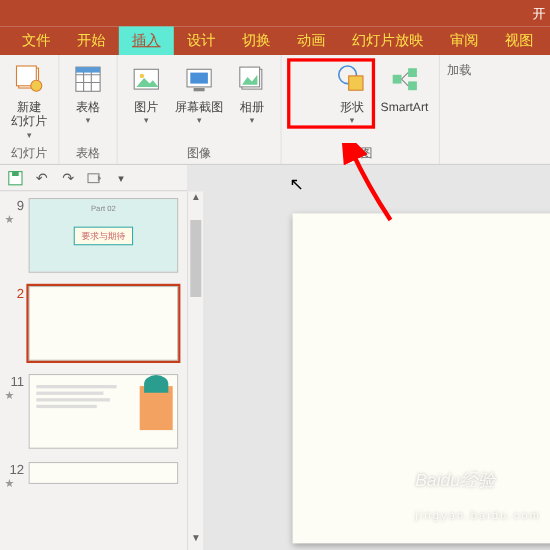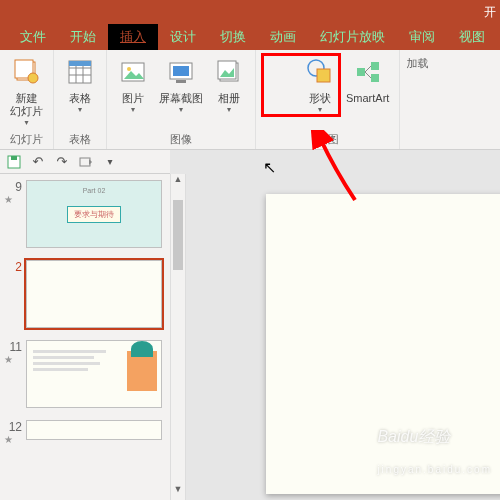--- a/index.html
+++ b/index.html
@@ -1,21 +1,21 @@
 <!DOCTYPE html>
 <html><head>
 <meta charset="utf-8">
 <style>
   * { box-sizing: border-box; margin: 0; padding: 0; font-family: "Microsoft YaHei", sans-serif; }
   body { width: 500px; height: 500px; overflow: hidden; background: #e6e6e6; position: relative; }
   .titlebar { height: 24px; background: #b7472a; display: flex; align-items: center; justify-content: flex-end; padding-right: 4px; }
   .titlebar span { color: #fff; font-size: 12px; }
   .tabs { height: 26px; background: #b7472a; display: flex; padding-left: 8px; }
-  .tab { color: #86efac; font-size: 13px; padding: 4px 12px 0 12px; cursor: pointer; }
-  .tab.active { background: #000000; color: #b7472a; font-weight: 500; text-decoration: underline; }
+  .tab { color: #fde047; font-size: 13px; padding: 4px 12px 0 12px; cursor: pointer; }
+  .tab.active { background: #5eead4; color: #b7472a; font-weight: 500; text-decoration: underline; }
   .ribbon { height: 100px; background: #f3f2f1; border-bottom: 1px solid #d0d0d0; display: flex; position: relative; }
   .group { display: flex; flex-direction: column; align-items: center; justify-content: space-between; padding: 4px 6px 2px 6px; border-right: 1px solid #e1e1e1; }
   .group-items { display: flex; gap: 2px; align-items: flex-start; }
   .group-label { font-size: 11px; color: #666; margin-top: 2px; }
   .btn { display: flex; flex-direction: column; align-items: center; justify-content: flex-start; padding: 2px 4px; cursor: pointer; min-width: 40px; }
   .btn-icon { width: 32px; height: 32px; display: flex; align-items: center; justify-content: center; }
   .btn-label { font-size: 11px; color: #444; text-align: center; line-height: 1.2; margin-top: 4px; }
   .btn-drop { font-size: 8px; color: #666; }
   .shapes-hi { outline: 3px solid #ff0000; outline-offset: -2px; padding-left: 42px; }
   .arrow { position: absolute; left: 305px; top: 130px; pointer-events: none; z-index: 10; }

